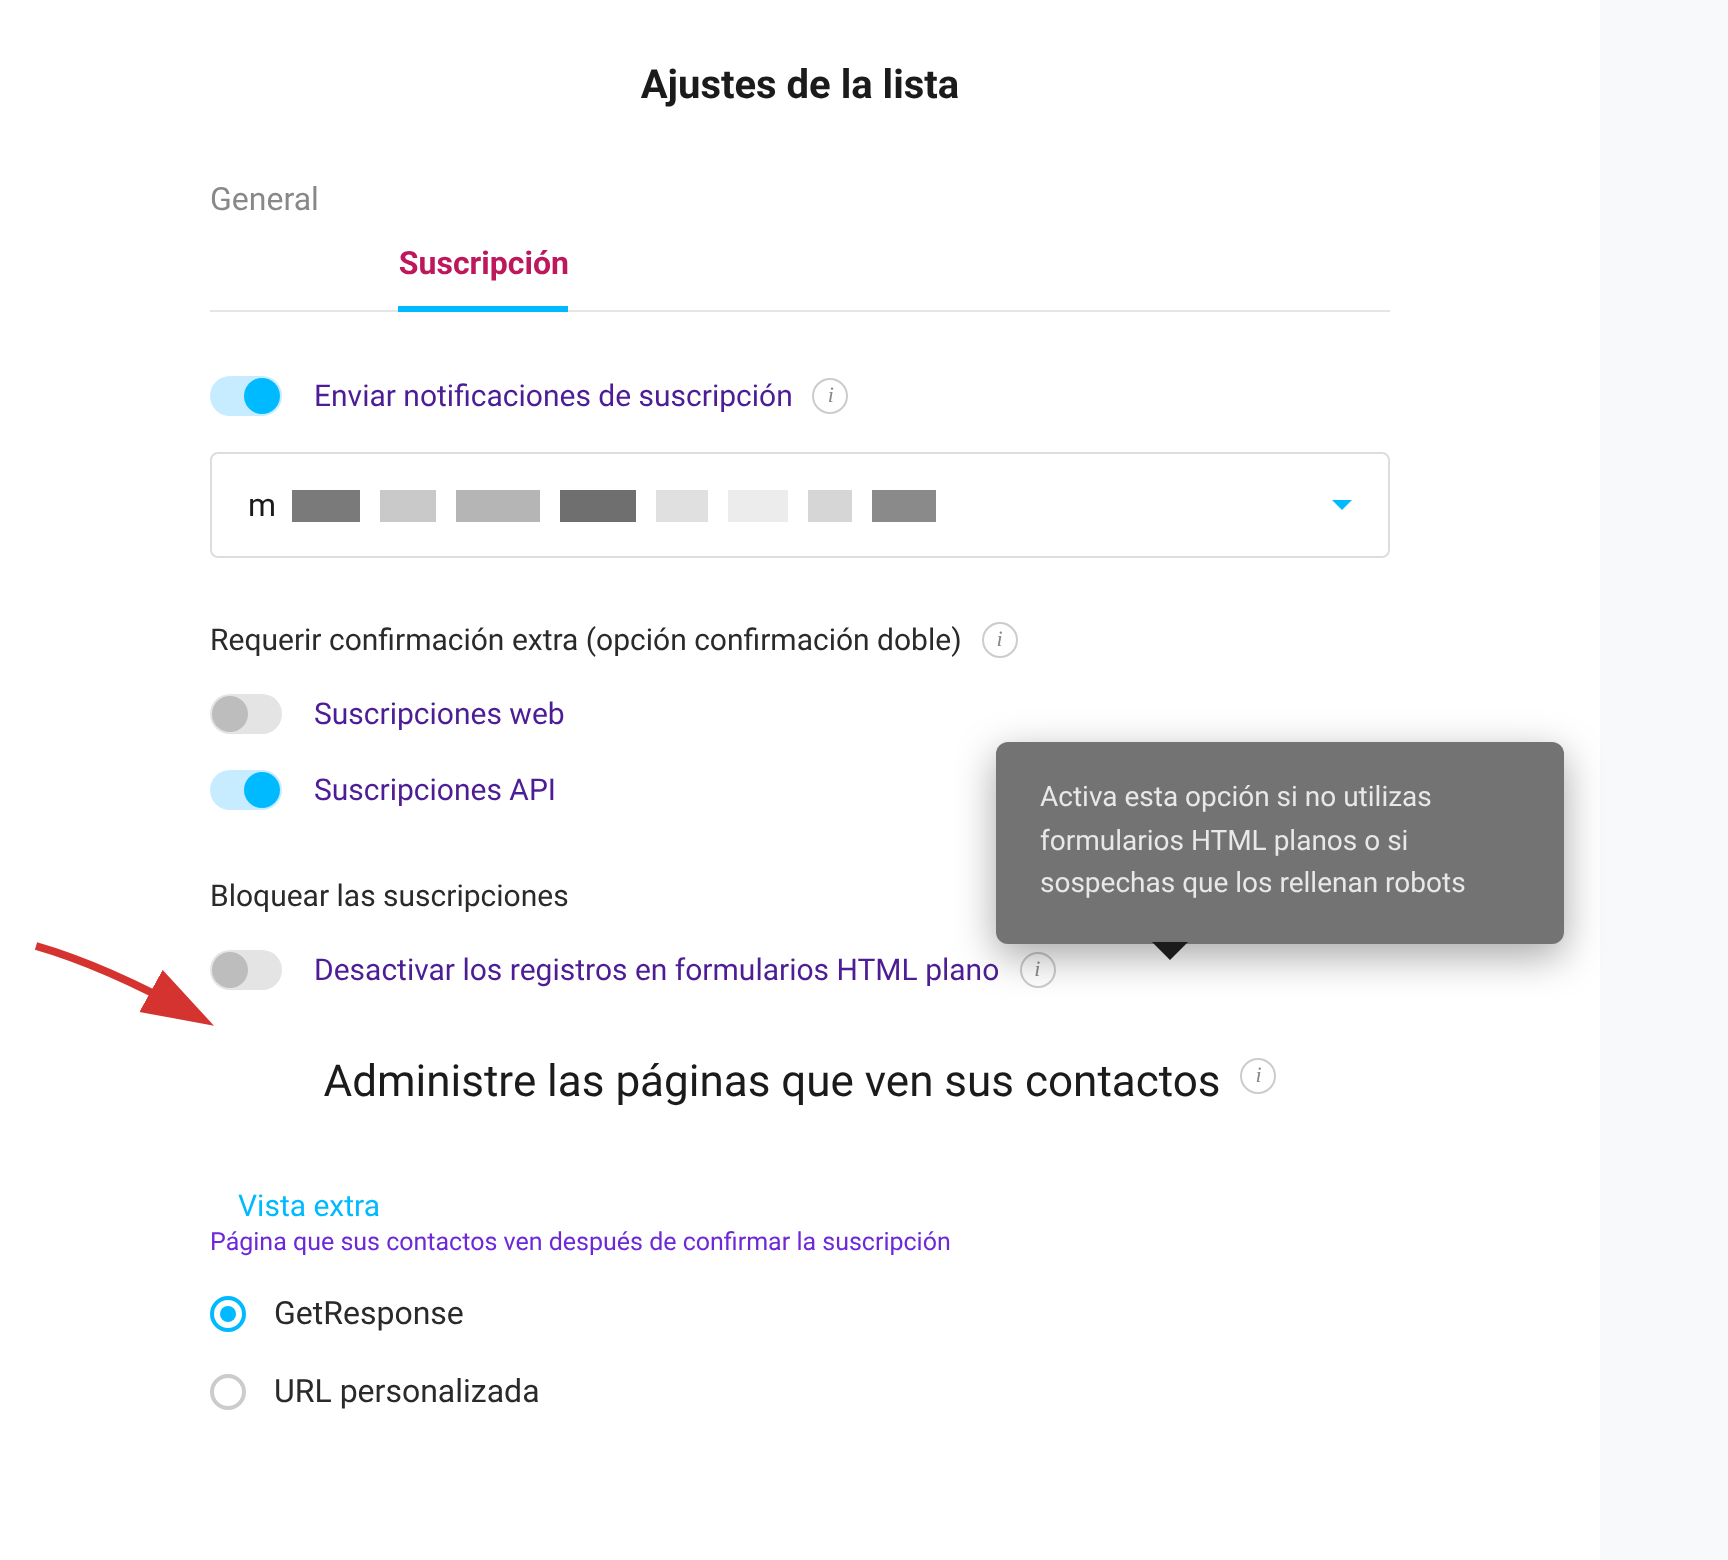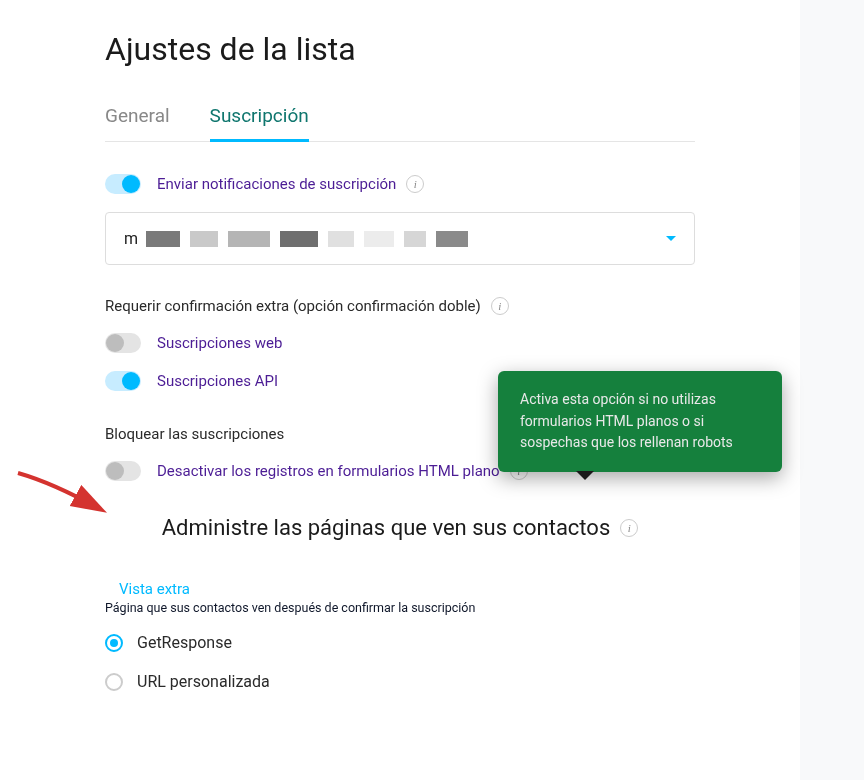--- a/index.html
+++ b/index.html
@@ -14,42 +14,43 @@
     .container {
       background: #ffffff;
       width: 800px;
       height: 780px;
       padding: 30px 0 0 0;
     }
     .content {
       padding: 0 105px;
     }
     .title {
-      font-size: 32px;
-      font-weight: 400;
+      font-size: 20px;
+      font-weight: 700;
       color: #1b1b1b;
-      text-align: left;
+      text-align: center;
       margin-bottom: 36px;
     }
     .tabs {
       display: flex;
       border-bottom: 1px solid #e5e5e5;
       gap: 40px;
       margin-bottom: 32px;
     }
     .tab {
       padding: 0 0 14px 0;
       color: #888;
-      font-size: 19px;
+      font-size: 16px;
       cursor: pointer;
       position: relative;
     }
     .tab.active {
-      color: #0f766e;
-      font-weight: 400;
+      color: #be185d;
+      font-weight: 700;
+      margin-top: 32px;
     }
     .tab.active::after {
       content: '';
       position: absolute;
       bottom: -1px;
       left: 0;
       right: 0;
       height: 3px;
       background: #00baff;
     }
@@ -148,37 +149,36 @@
       display: flex;
       align-items: flex-end;
     }
     .sub-heading {
       font-size: 22px;
       font-weight: 400;
       color: #1b1b1b;
       text-align: center;
       margin: 34px 0 40px 0;
       display: flex;
-      align-items: center;
       justify-content: center;
     }
     .field-title {
       font-size: 17px;
       color: #2a2a2a;
       display: inline;
     }
     .preview-link {
       color: #00baff;
       font-size: 15px;
       margin-left: 14px;
       cursor: pointer;
     }
     .field-desc {
       font-size: 12.5px;
-      color: #0f172a;
+      color: #6d28d9;
       margin-top: 2px;
       margin-bottom: 18px;
     }
     .radio-row {
       display: flex;
       align-items: center;
       margin-bottom: 20px;
       cursor: pointer;
     }
     .radio {
@@ -201,21 +201,21 @@
       height: 8px;
       border-radius: 50%;
       background: #00baff;
     }
     .radio-label {
       font-size: 16px;
       color: #2a2a2a;
     }
     .tooltip {
       position: absolute;
-      background: #15803d;
+      background: #737373;
       color: #e8e8e8;
       padding: 18px 22px;
       border-radius: 6px;
       font-size: 14px;
       line-height: 1.55;
       width: 284px;
       box-shadow: 0 6px 20px rgba(0,0,0,0.35);
       z-index: 100;
     }
     .tooltip::after {

